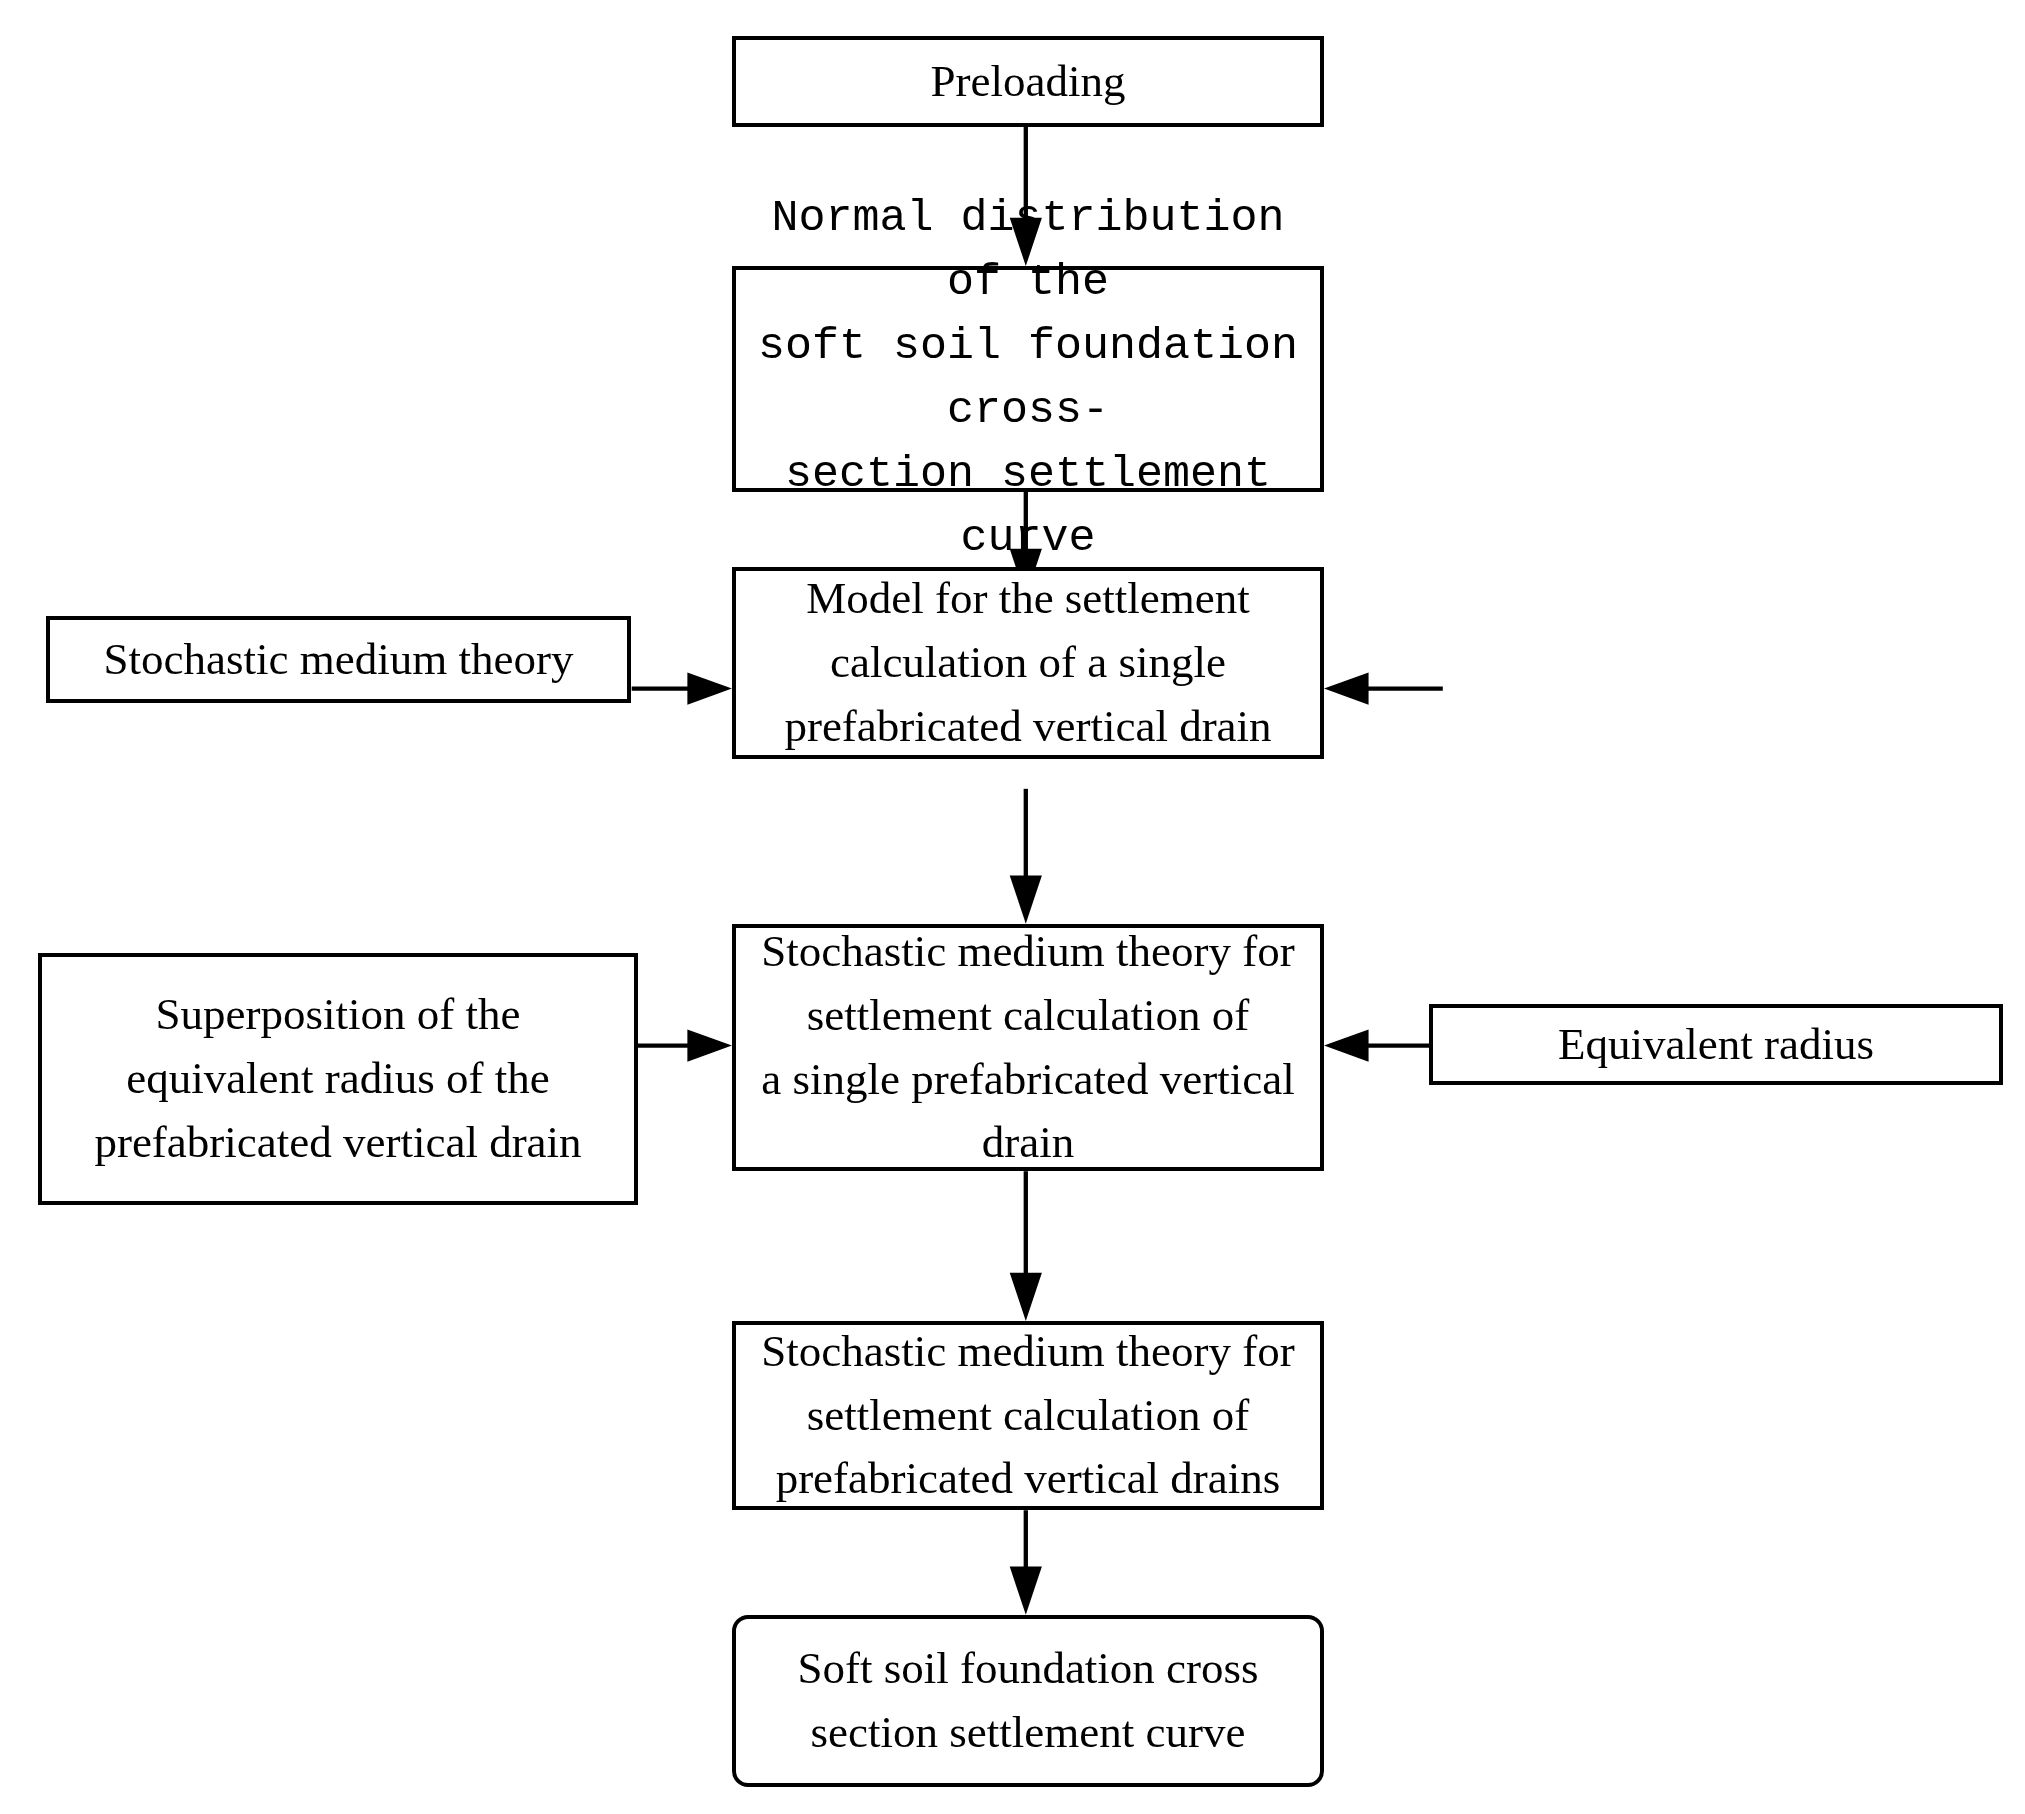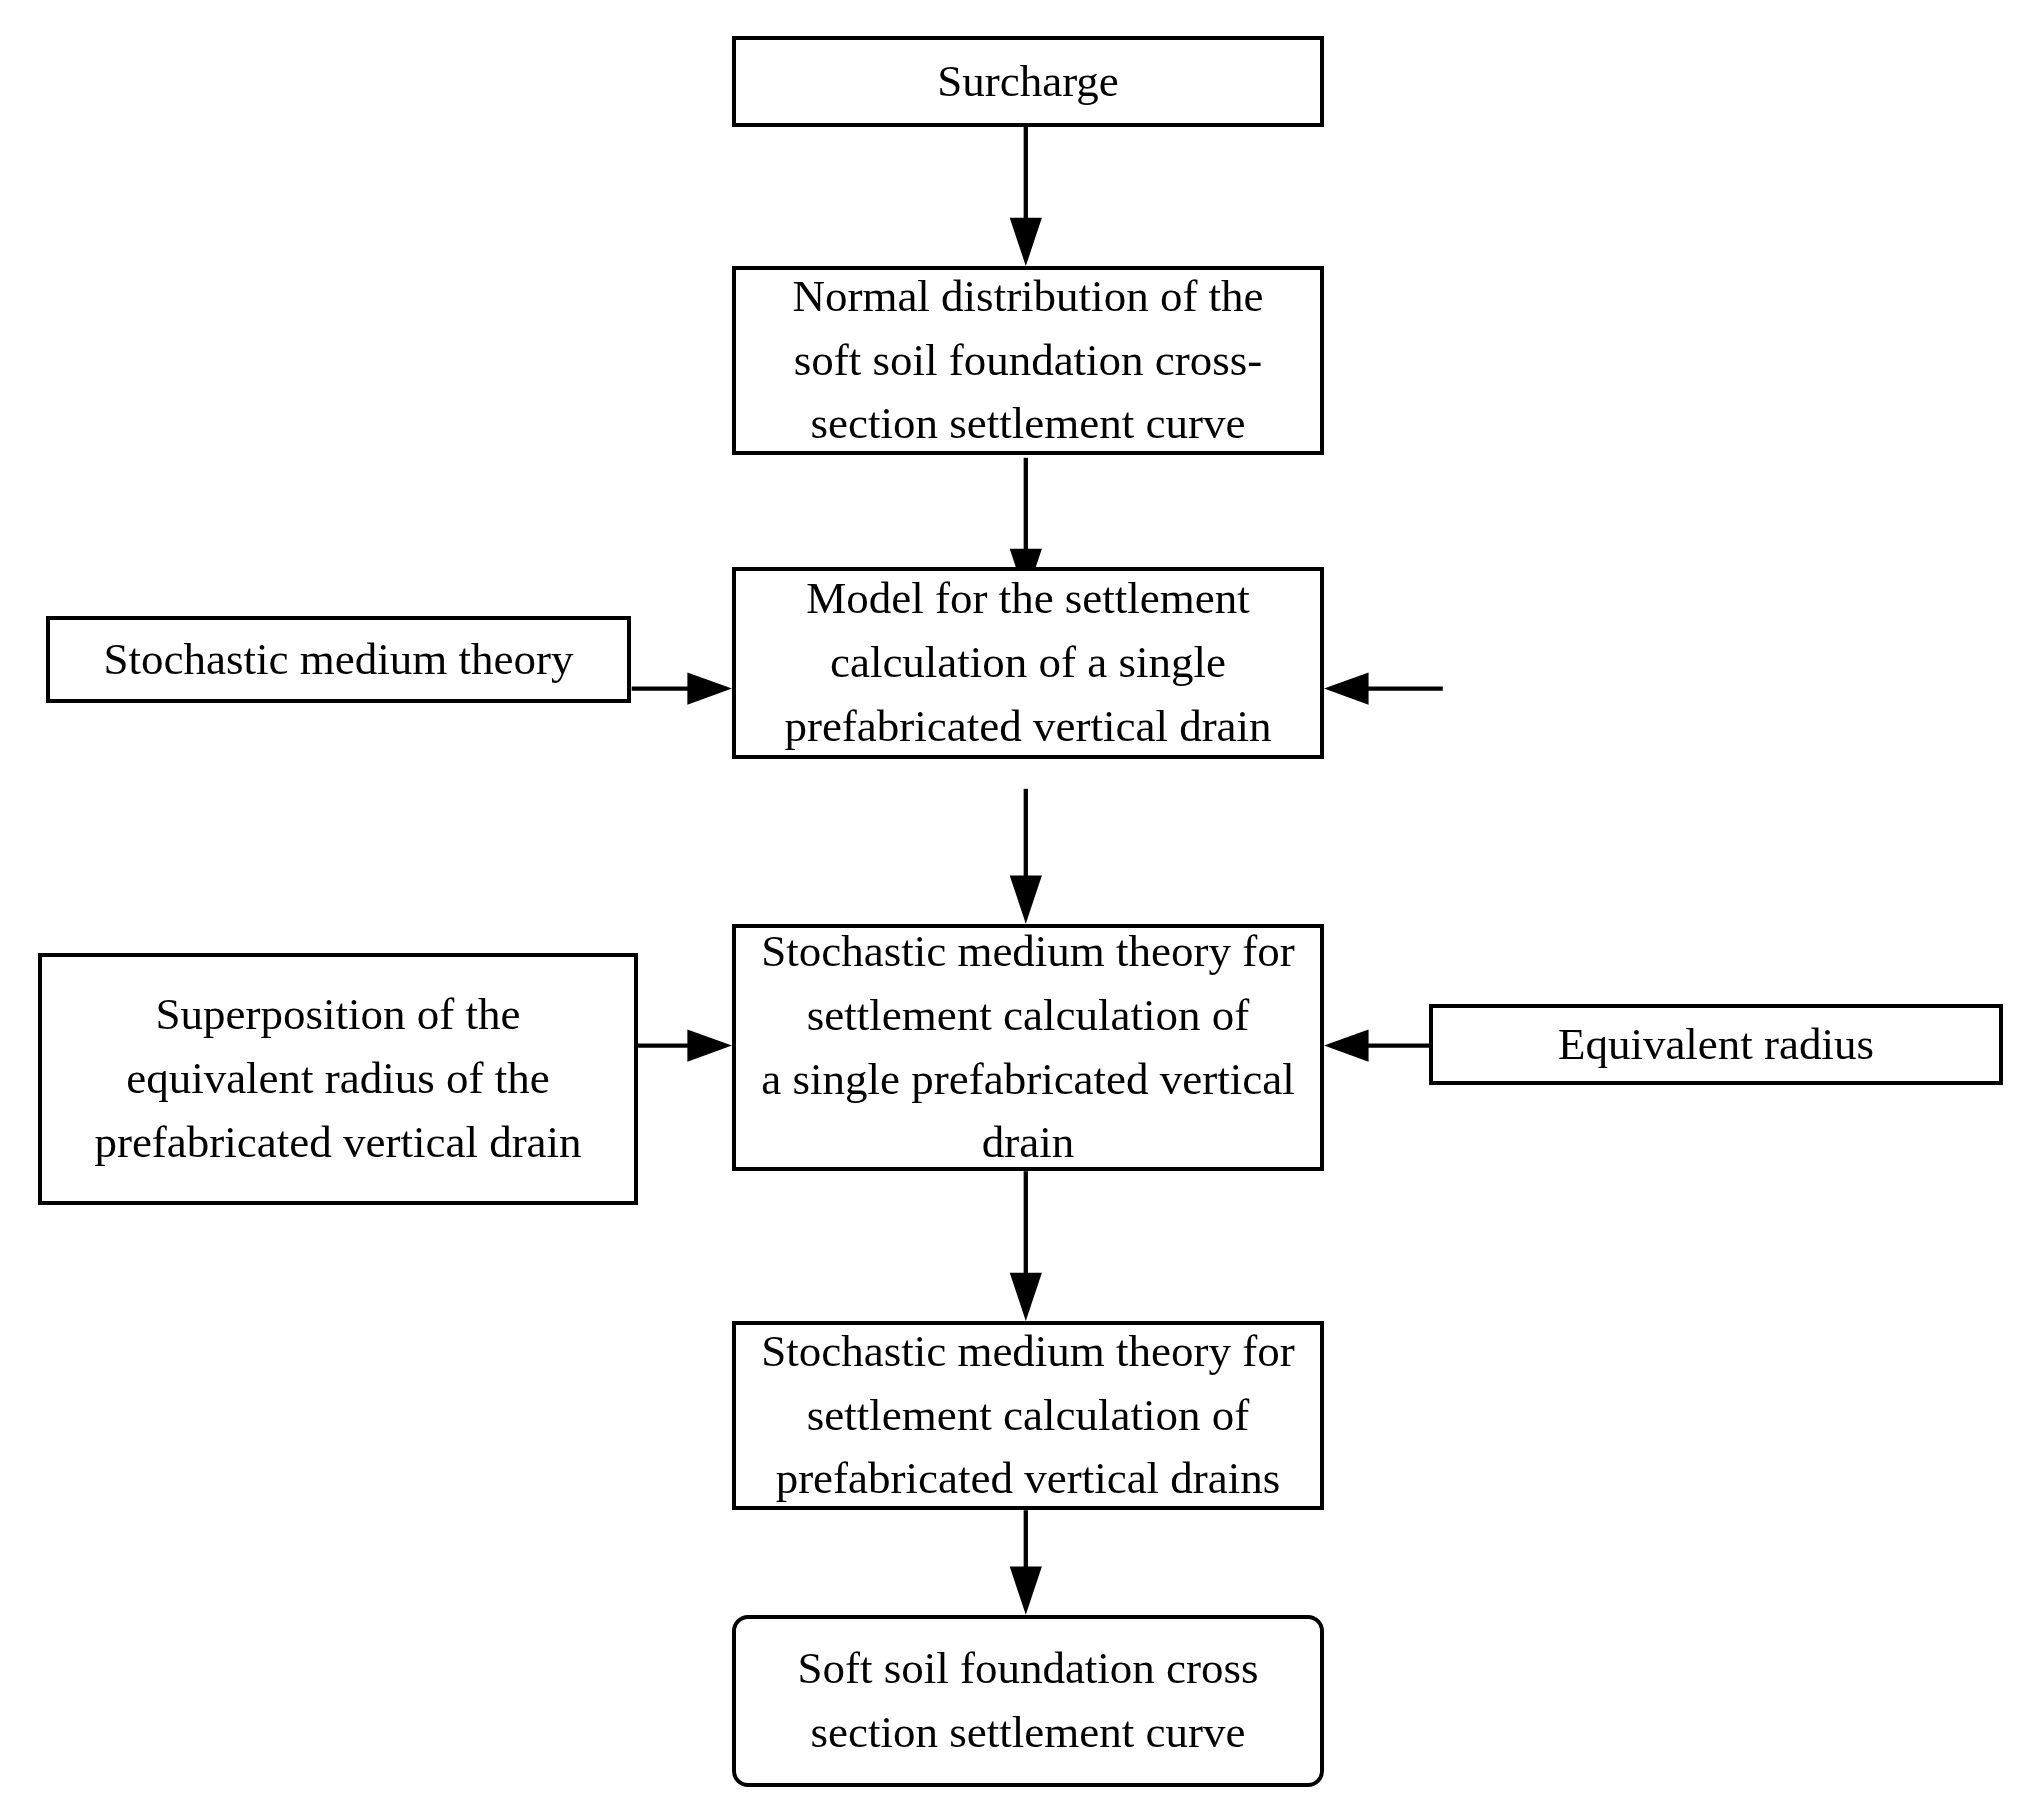--- a/index.html
+++ b/index.html
@@ -37,21 +37,21 @@
   .arrows line {
     stroke: #000000;
     stroke-width: 7;
   }
   .arrows polygon {
     fill: #000000;
     stroke: none;
   }
   
   #n-preloading            { left: 732px; top: 36px;   width: 592px; height: 91px; }
-  #n-normal-distribution   { left: 732px; top: 266px;  width: 592px; height: 189px; }
+  #n-normal-distribution   { left: 732px; top: 266px;  width: 592px; height: 226px; font-family: Liberation Mono, monospace; }
   #n-model-single-drain    { left: 732px; top: 567px;  width: 592px; height: 192px; }
   #n-stochastic-theory     { left: 46px;   top: 616px; width: 585px; height: 87px; }
   #n-surcharge-height      { left: 1443px; top: 597px;  width: 560px; height: 192px; }
   #n-smt-single-drain      { left: 732px; top: 924px; width: 592px; height: 247px; }
   #n-superposition         { left: 38px;   top: 953px; width: 600px; height: 252px; }
   #n-equivalent-radius     { left: 1429px; top: 1004px; width: 574px; height: 81px; }
   #n-smt-drains            { left: 732px; top: 1321px; width: 592px; height: 189px; }
   #n-settlement-curve      { left: 732px; top: 1615px; width: 592px; height: 172px; border-radius: 16px; }
 </style>
 </head>
@@ -94,21 +94,21 @@
     <g>
       <line x1="1031" y1="1690" x2="1115" y2="1690"></line>
       <polygon points="1111,1664 1111,1716 1183,1690"></polygon>
     </g>
     <g>
       <line x1="2310" y1="1690" x2="2208" y2="1690"></line>
       <polygon points="2212,1664 2212,1716 2140,1690"></polygon>
     </g>
   </svg>
 
-  <div class="node" id="n-preloading">Surcharge</div>
+  <div class="node" id="n-preloading">Preloading</div>
 
   <div class="node" id="n-normal-distribution">Normal distribution of the
 soft soil foundation cross-
 section settlement curve</div>
 
   <div class="node" id="n-stochastic-theory">Stochastic medium theory</div>
 
   <div class="node" id="n-model-single-drain">Model for the settlement
 calculation of a single
 prefabricated vertical drain</div>

